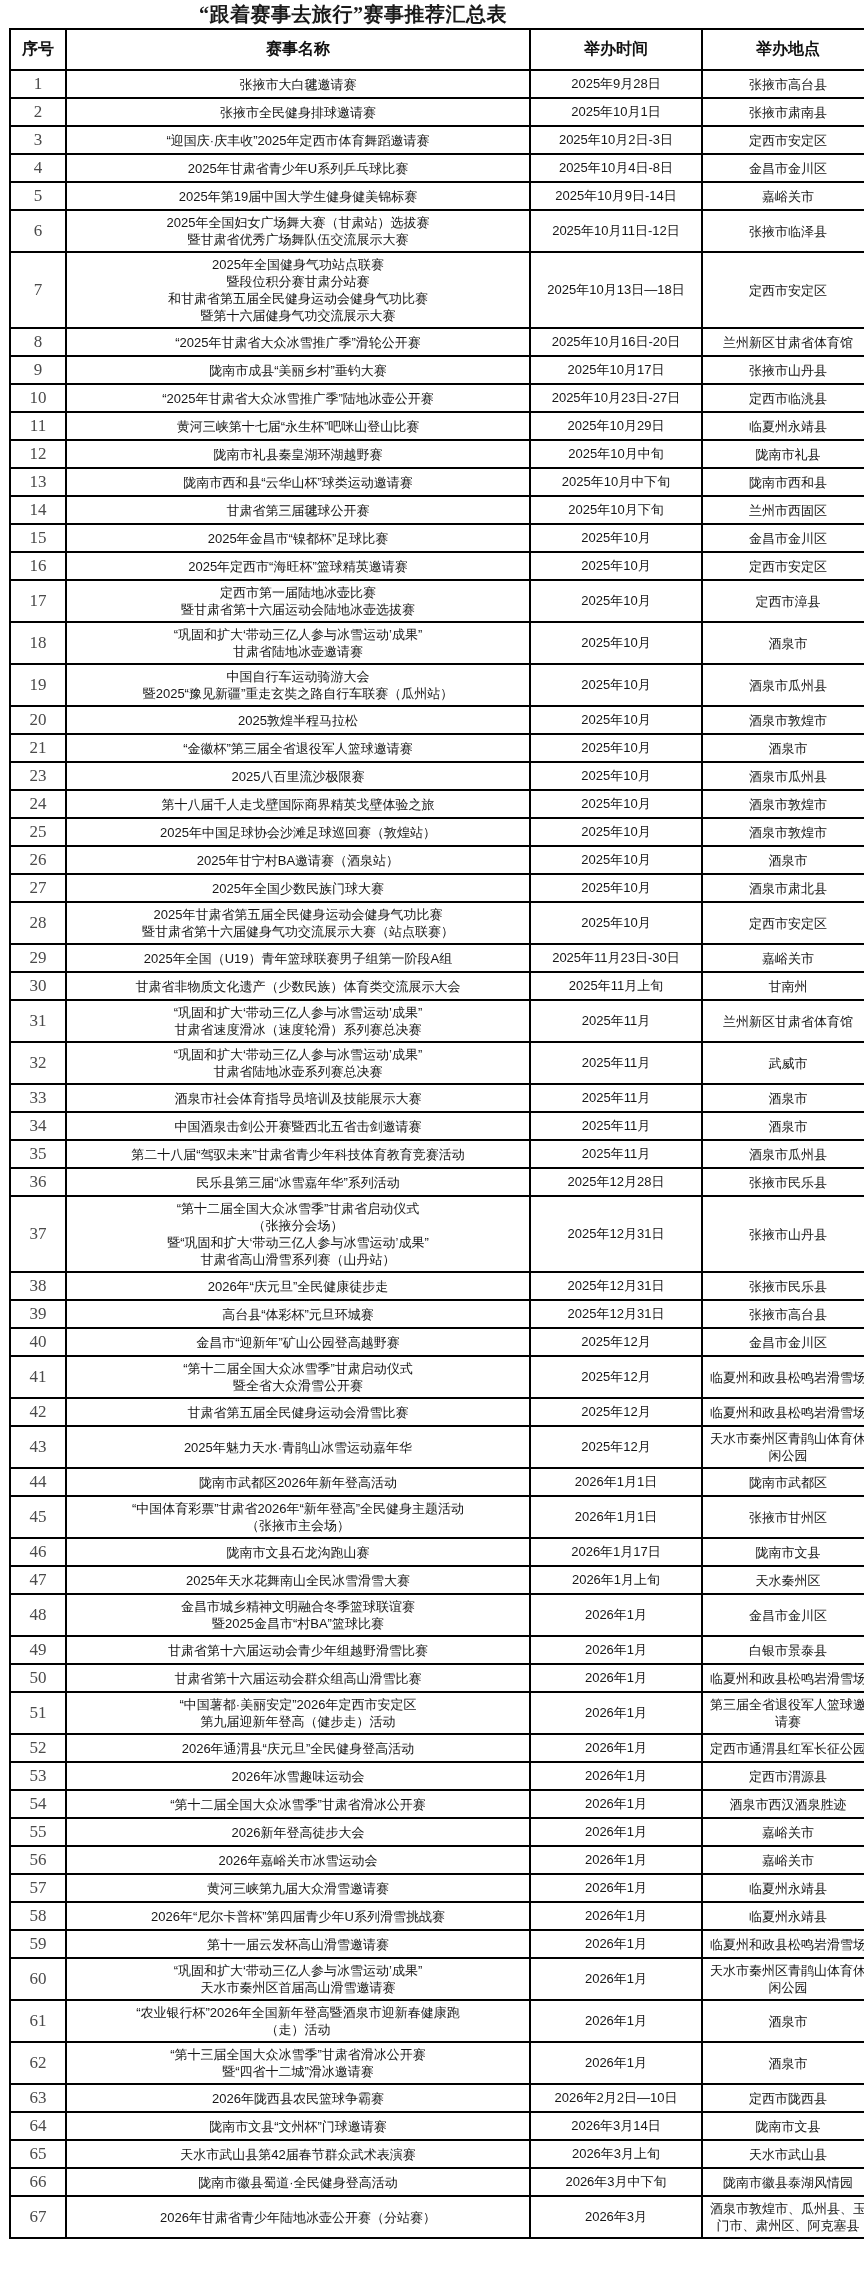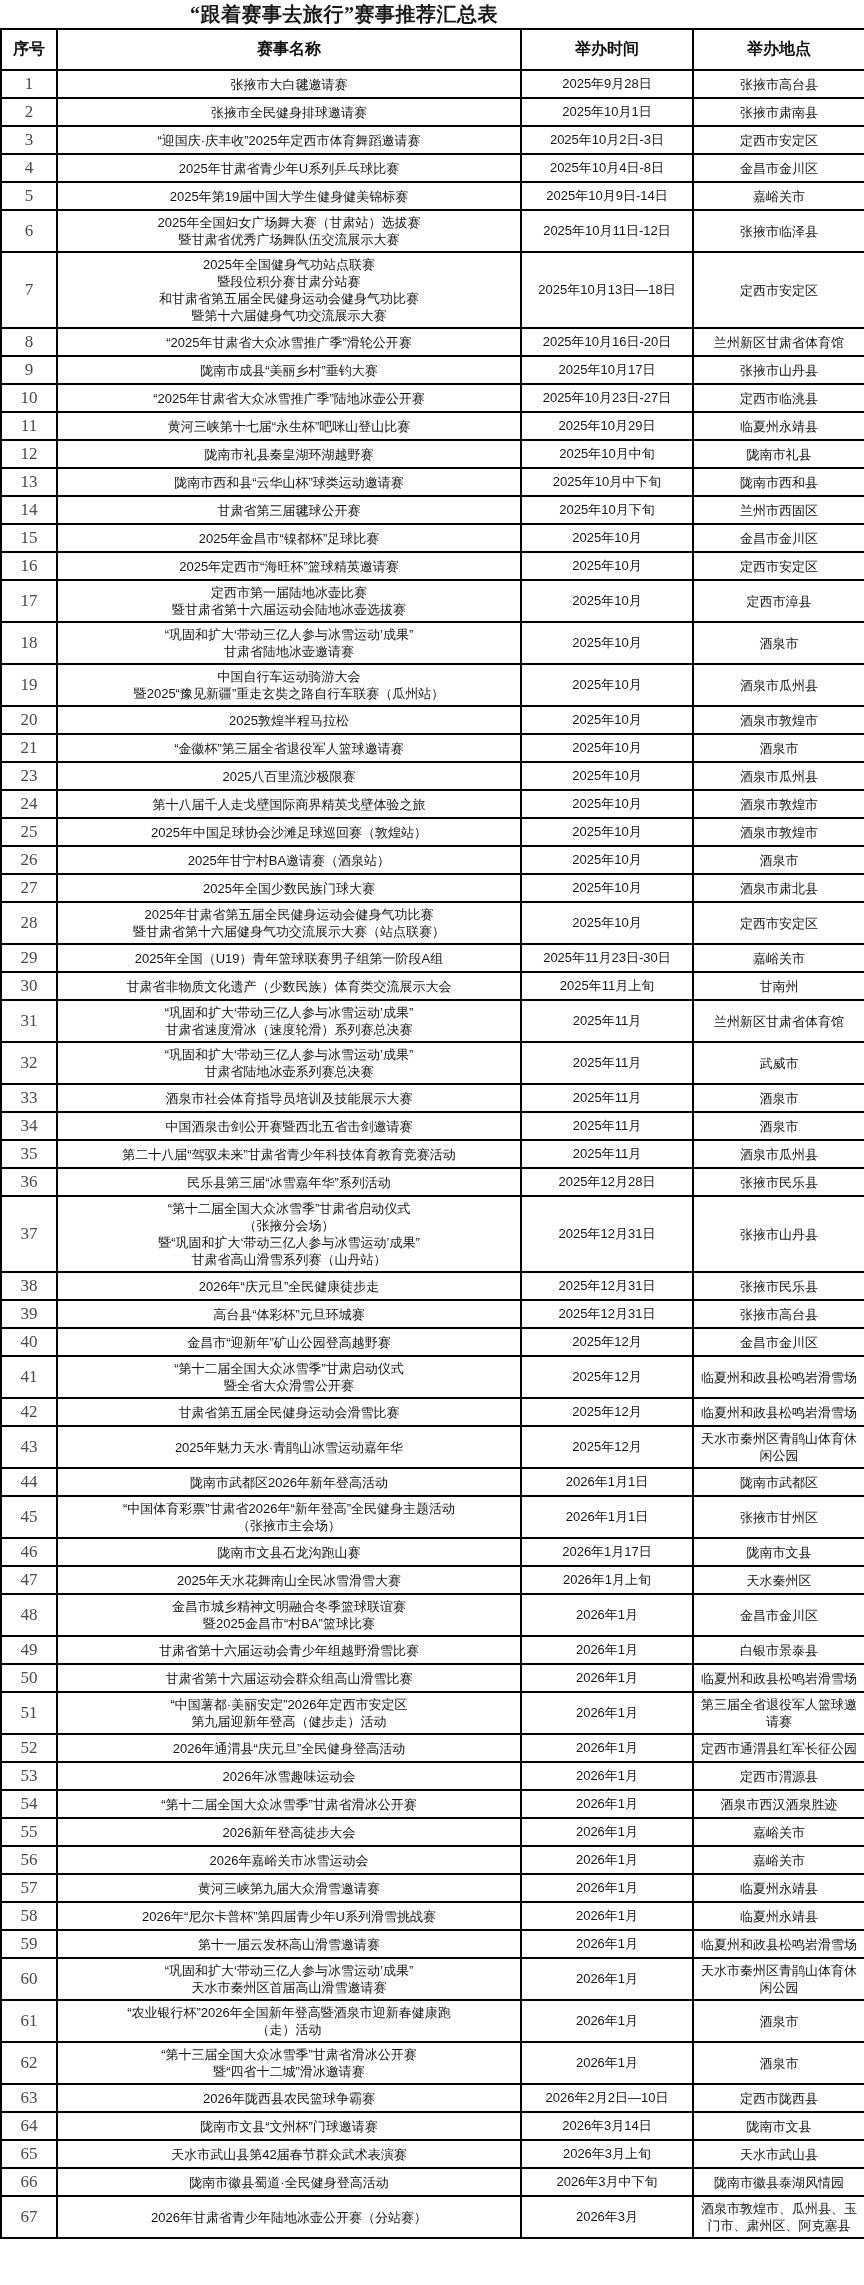--- a/index.html
+++ b/index.html
@@ -3,21 +3,21 @@
 <meta charset="utf-8">
 <style>
   * { box-sizing: border-box; }
   html, body {
     margin: 0; padding: 0;
     background: #ffffff;
     width: 864px;
     font-family: "Liberation Sans", "DejaVu Sans", sans-serif;
     color: #000;
   }
-  .page { width: 688px; }
+  .page { width: 688px; margin-left: 9px; }
   .page-title {
     text-align: center;
     font-weight: bold;
     font-size: 20px;
     line-height: 26px;
     padding: 1px 0 1px 0;
     color: #1a1a1a;
     font-family: "Liberation Serif", "DejaVu Serif", serif;
     letter-spacing: 0.5px;
   }

